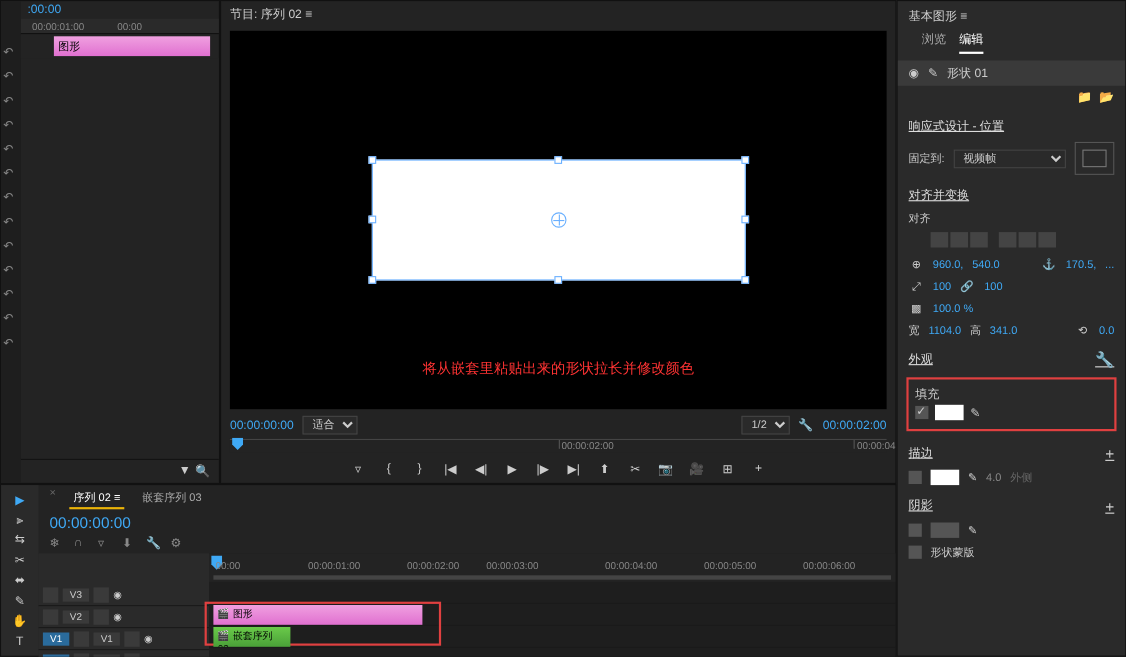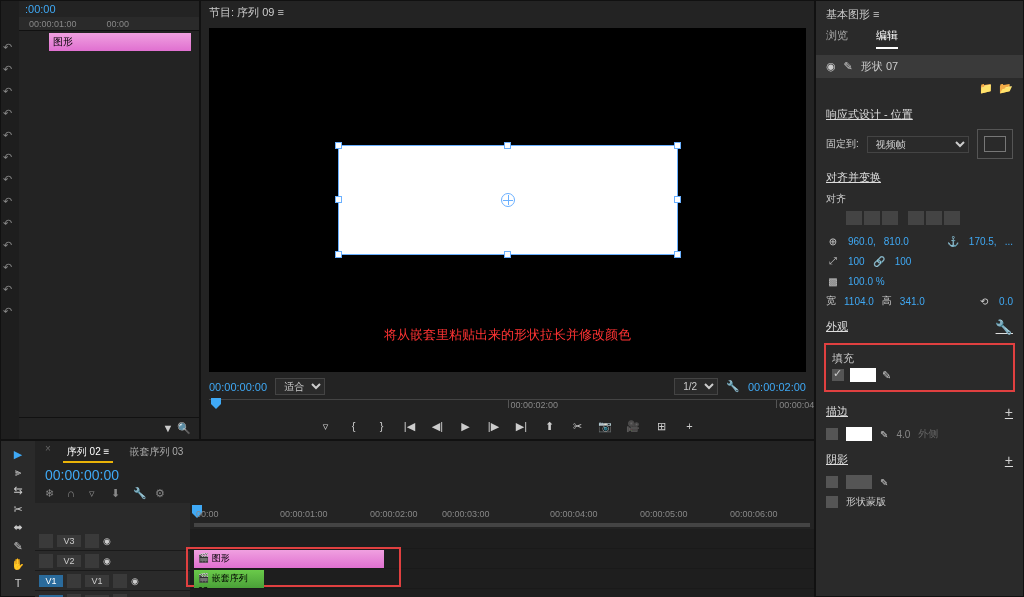--- a/index.html
+++ b/index.html
@@ -37,21 +37,21 @@
 .tc-blue { color: #3fa9f5; font-size: 11px; }
 .fit-sel { background: #2a2a2a; color: #ccc; border: 1px solid #444; font-size: 10px; padding: 1px 4px; }
 .ruler { height: 12px; background: #232323; margin: 2px 8px; position: relative; border-top: 1px solid #444; }
 .ruler-tick { position: absolute; top: 0; height: 8px; border-left: 1px solid #555; font-size: 9px; color: #888; padding-left: 2px; }
 .transport { display: flex; justify-content: center; gap: 8px; padding: 4px; }
 .tbtn { width: 20px; height: 18px; color: #ccc; display: flex; align-items: center; justify-content: center; cursor: pointer; }
 
 
 .eg-panel { grid-column: 3; grid-row: 1 / 3; background: #2a2a2a; display: flex; flex-direction: column; font-size: 11px; overflow-y: auto; }
 .eg-header { padding: 6px 10px; font-size: 11px; }
-.eg-tabs { display: flex; gap: 28px; padding: 0 10px 6px; }
+.eg-tabs { display: flex; gap: 12px; padding: 0 22px 6px; }
 .eg-tab { color: #aaa; padding-bottom: 4px; cursor: pointer; }
 .eg-tab.active { color: #fff; border-bottom: 2px solid #fff; text-align: center; }
 .layer-row { display: flex; align-items: center; background: #3a3a3a; padding: 4px 10px; gap: 8px; }
 .sect-title { padding: 8px 10px 4px; color: #ddd; font-size: 11px; text-decoration: underline; }
 .prop-row { display: flex; align-items: center; padding: 3px 10px; gap: 8px; font-size: 10px; }
 .prop-row .val { color: #3fa9f5; }
 .prop-icon { width: 14px; height: 14px; display: inline-flex; align-items: center; justify-content: center; }
 .align-btns { display: flex; gap: 2px; padding: 2px 30px 6px; }
 .align-btns span { width: 16px; height: 14px; background: #444; display: inline-block; }
 .pin-box { width: 36px; height: 30px; border: 1px solid #555; display: inline-block; position: relative; margin-left: auto; }
@@ -127,21 +127,21 @@
       <div class="src-clip">图形</div>
       <div class="src-inner"></div>
       <div class="search-row">
         <span>▼</span>
         <span>🔍</span>
       </div>
     </div>
   </div>
 
   <div class="panel prog-panel">
-    <div class="prog-tabs"><span>节目: 序列 09</span> ≡</div>
+    <div class="prog-tabs"><span>节目: 序列 02</span> ≡</div>
     <div class="prog-view">
       <div class="white-rect">
         <span class="handle tl"></span>
         <span class="handle tr"></span>
         <span class="handle bl"></span>
         <span class="handle br"></span>
         <span class="handle tm"></span>
         <span class="handle bm"></span>
         <span class="handle ml"></span>
         <span class="handle mr"></span>
@@ -184,21 +184,21 @@
 
   <div class="panel eg-panel">
     <div class="eg-header"><span>基本图形</span> ≡</div>
     <div class="eg-tabs">
       <span class="eg-tab">浏览</span>
       <span class="eg-tab active">编辑</span>
     </div>
     <div class="layer-row">
       <span>◉</span>
       <span>✎</span>
-      <span>形状 07</span>
+      <span>形状 01</span>
     </div>
     <div class="folder-icons">
       <span>📁</span>
       <span>📂</span>
     </div>
     <div class="sect-title">响应式设计 - 位置</div>
     <div class="prop-row">
       <span>固定到:</span>
       <select class="fit-sel" style="flex:1"><option>视频帧</option></select>
       <span class="pin-box"></span>
@@ -212,21 +212,21 @@
       <span></span>
       <span></span>
       <span style="width:6px;background:none"></span>
       <span></span>
       <span></span>
       <span></span>
     </div>
     <div class="prop-row">
       <span class="prop-icon">⊕</span>
       <span class="val">960.0,</span>
-      <span class="val">810.0</span>
+      <span class="val">540.0</span>
       <span style="flex:1"></span>
       <span class="prop-icon">⚓</span>
       <span class="val">170.5,</span>
       <span class="val">...</span>
     </div>
     <div class="prop-row">
       <span class="prop-icon">⤢</span>
       <span class="val">100</span>
       <span class="prop-icon">🔗</span>
       <span class="val">100</span>

